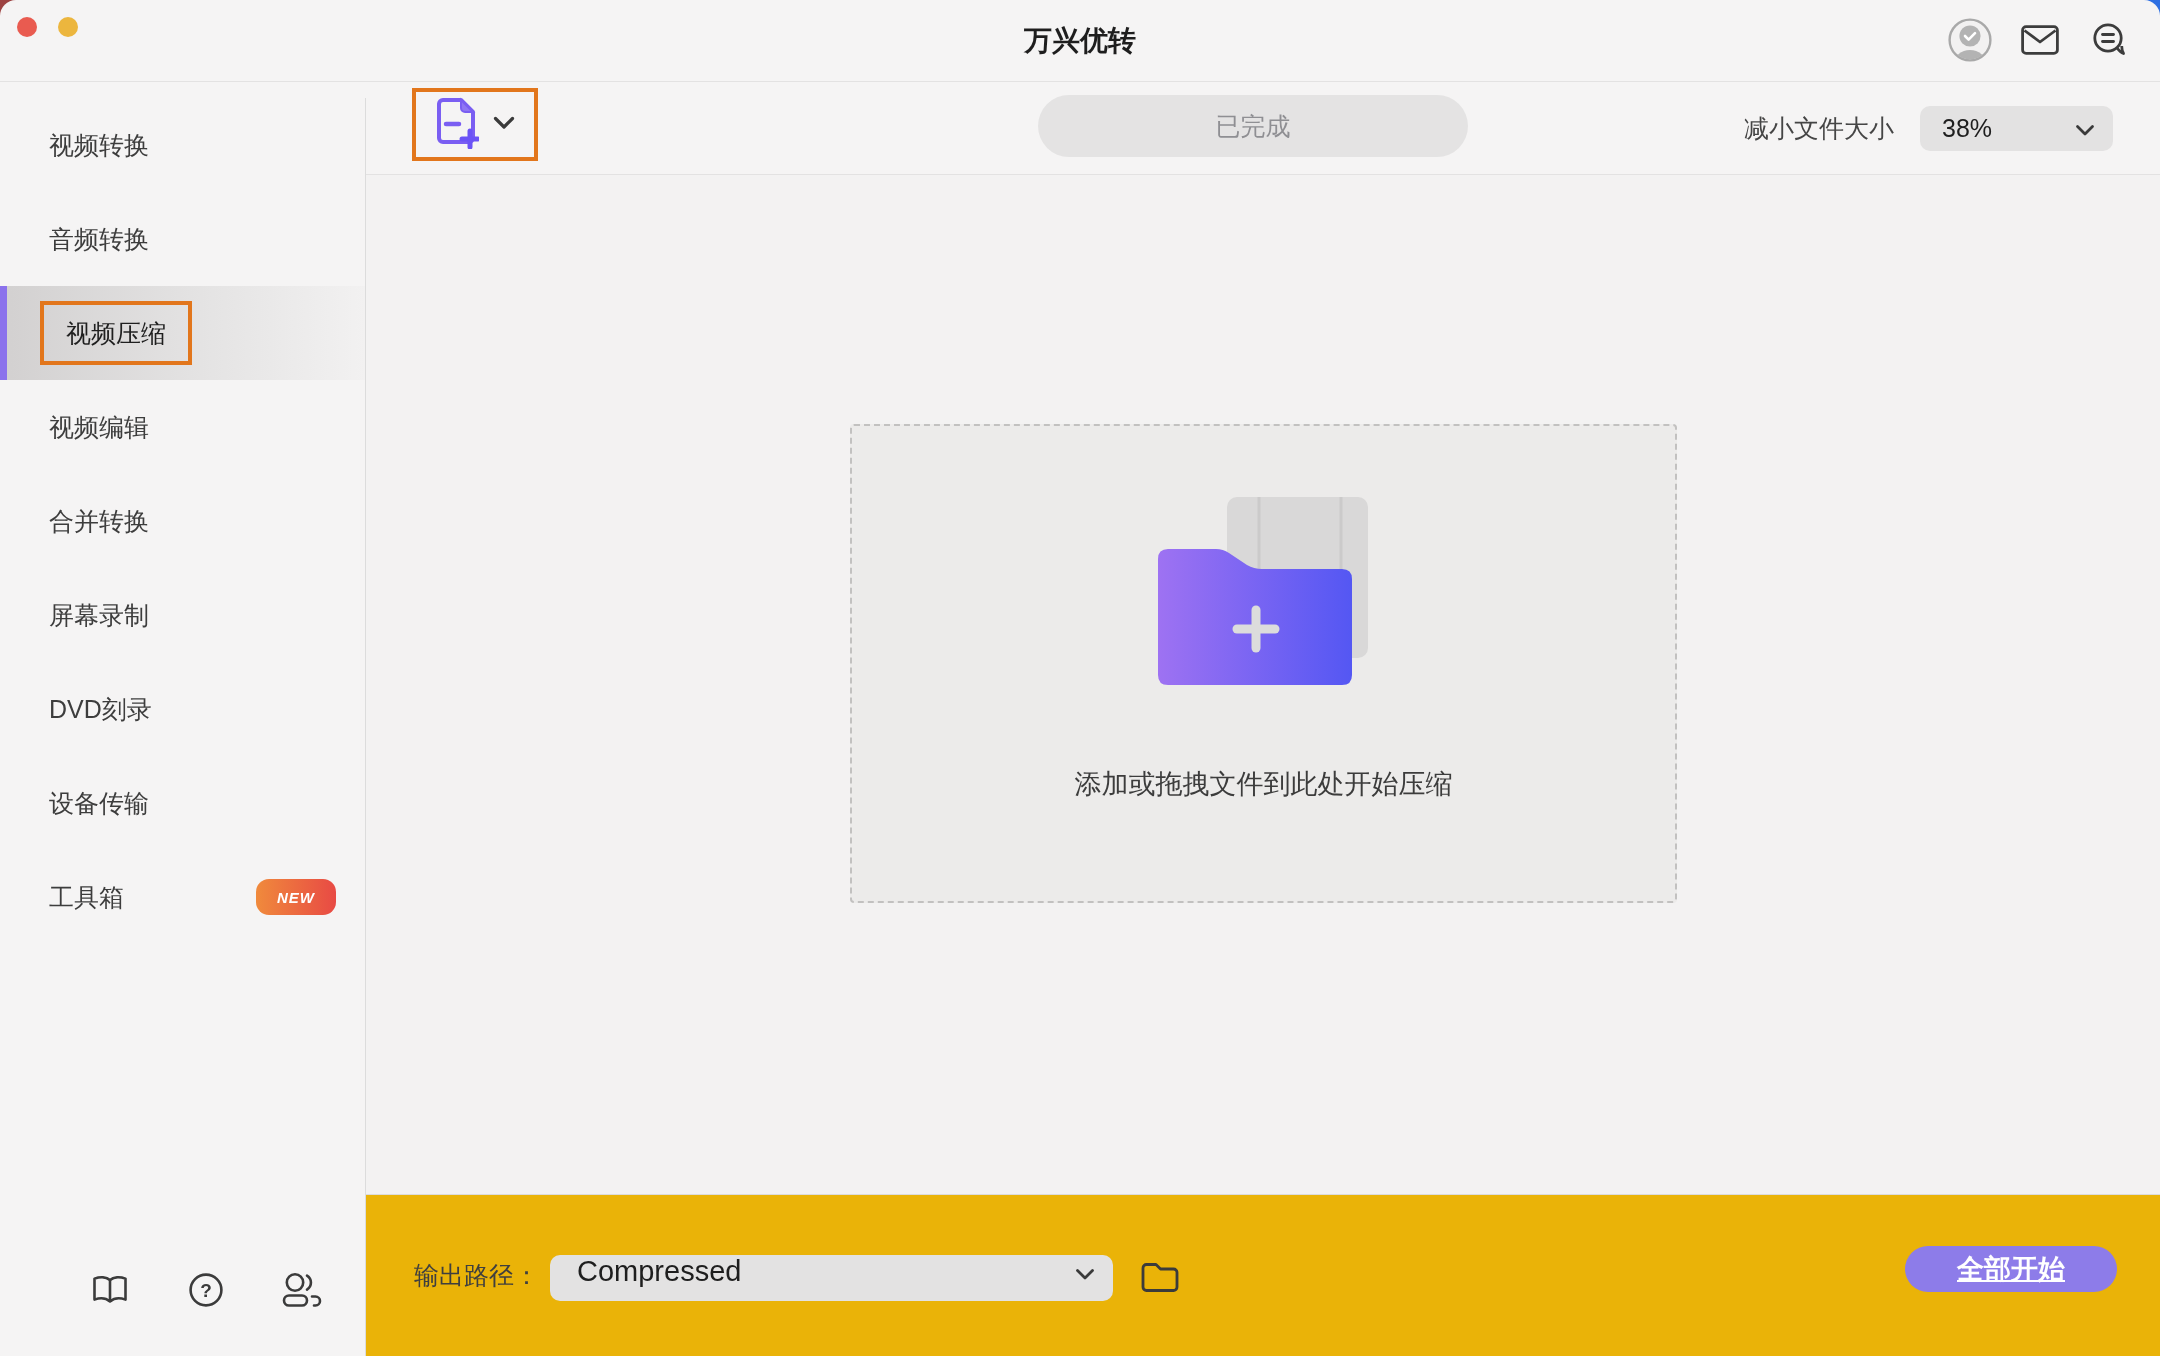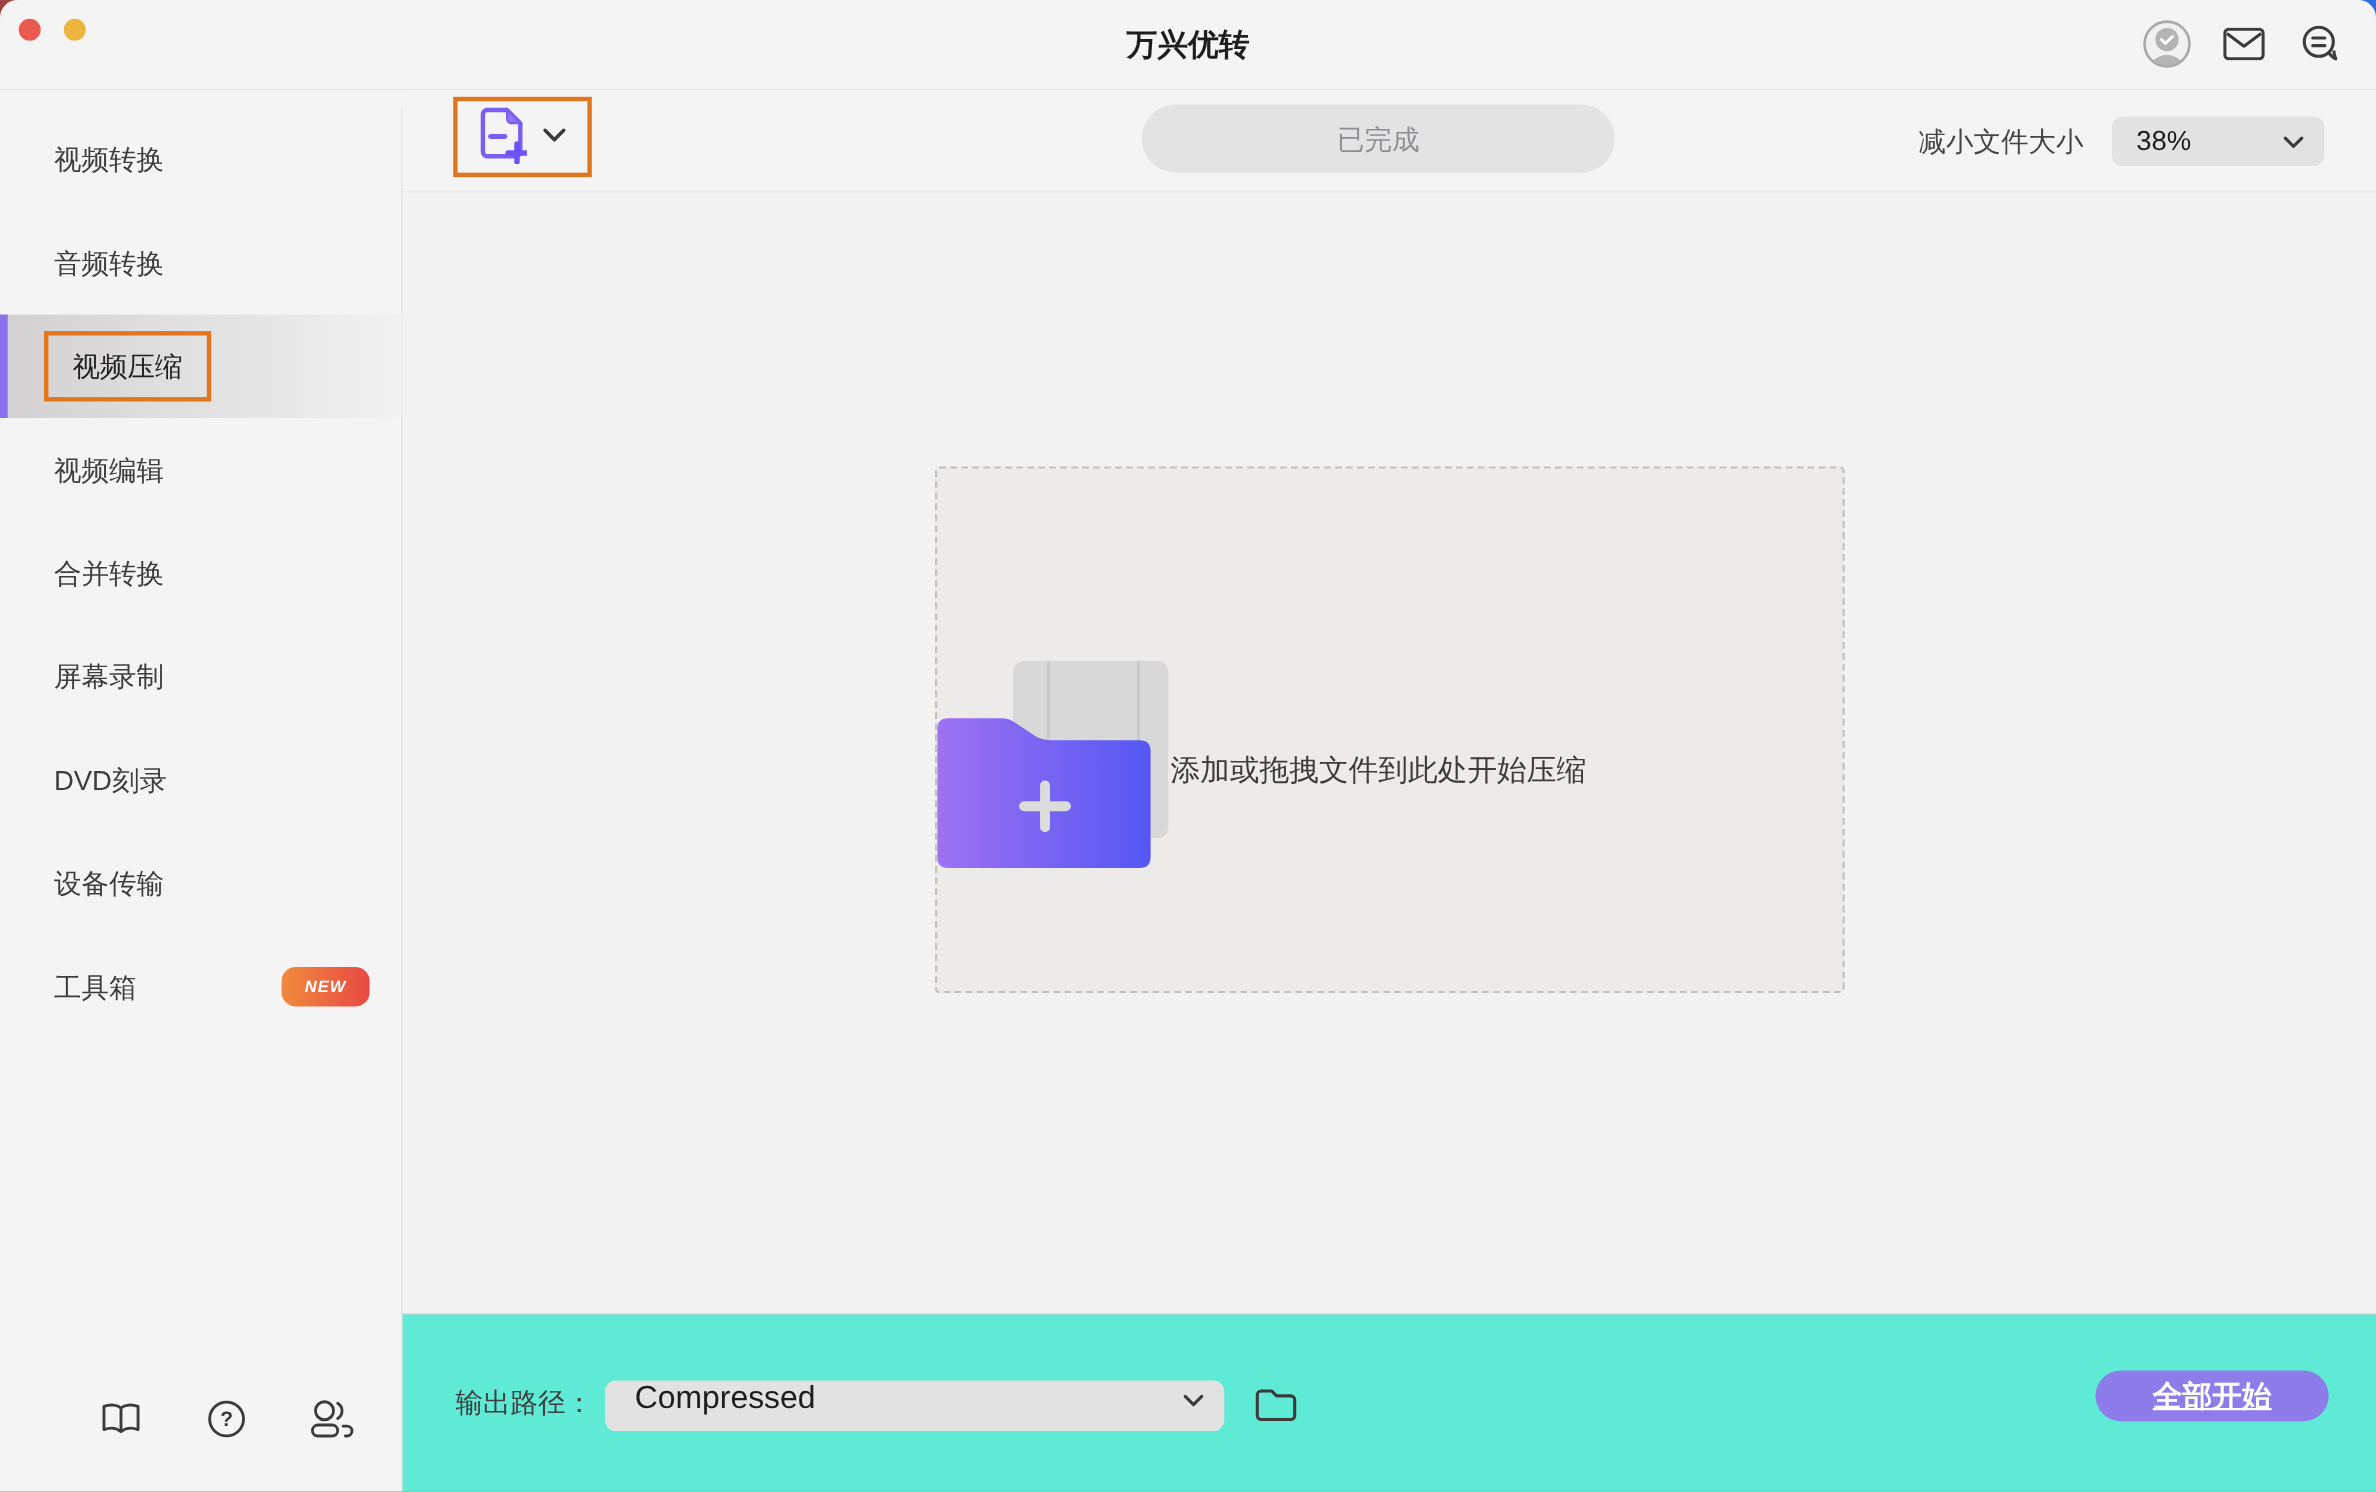--- a/index.html
+++ b/index.html
@@ -45,25 +45,25 @@
                   box-shadow:0 1px 4px rgba(0,0,0,0.12);border-radius:28px;}
   .reduce{position:absolute;right:47px;top:0;height:93px;display:flex;align-items:center;gap:26px;}
   .reduce-label{font-size:25px;color:#454545;}
   .select{width:193px;height:45px;border-radius:10px;background:#e3e2e2;display:flex;align-items:center;
           padding:0 18px 0 22px;font-size:25px;color:#1e1e1e;cursor:pointer;border:none;}
   .select .chev{margin-left:auto;}
 
   
   .main{position:absolute;left:366px;top:175px;right:0;bottom:162px;background:#f3f2f2;}
   .dropzone{position:absolute;left:484px;top:249px;width:827px;height:479px;background:#ecebea;
-            border:2px dashed #c2c1c0;border-radius:4px;display:flex;flex-direction:row;align-items:center;cursor:pointer;}
+            border:2px dashed #c2c1c0;border-radius:4px;display:flex;flex-direction:column;align-items:center;cursor:pointer;}
   .dz-hint{margin-top:73px;font-size:27px;color:#3c3c3c;}
 
   
-  .bottombar{position:absolute;left:366px;top:1194px;right:0;bottom:0;background:#5eead4;border-top:1px solid #dcdcdc;}
+  .bottombar{position:absolute;left:366px;top:1194px;right:0;bottom:0;background:#eab308;border-top:1px solid #dcdcdc;}
   .out-label{position:absolute;left:48px;top:0;height:100%;display:flex;align-items:center;font-size:25px;color:#3f3f3f;}
   .out-select{position:absolute;left:184px;top:60px;width:563px;height:46px;border-radius:10px;background:#e3e2e2;
               display:flex;align-items:flex-start;padding:0 18px 0 27px;font-size:29px;color:#1e1e1e;cursor:pointer;border:none;}
   .out-select .chev{margin-left:auto;}
   .browse-btn{position:absolute;left:772px;top:61px;width:44px;height:44px;display:flex;align-items:center;justify-content:center;
               background:none;border:none;padding:0;cursor:pointer;}
   .start-btn{position:absolute;right:43px;top:51px;width:212px;height:46px;border-radius:31px;border:none;cursor:pointer;
              background:var(--button-purple);color:#fff;font-size:27px;font-weight:600;display:flex;align-items:center;justify-content:center;text-decoration:underline;}
 </style>
 </head>

